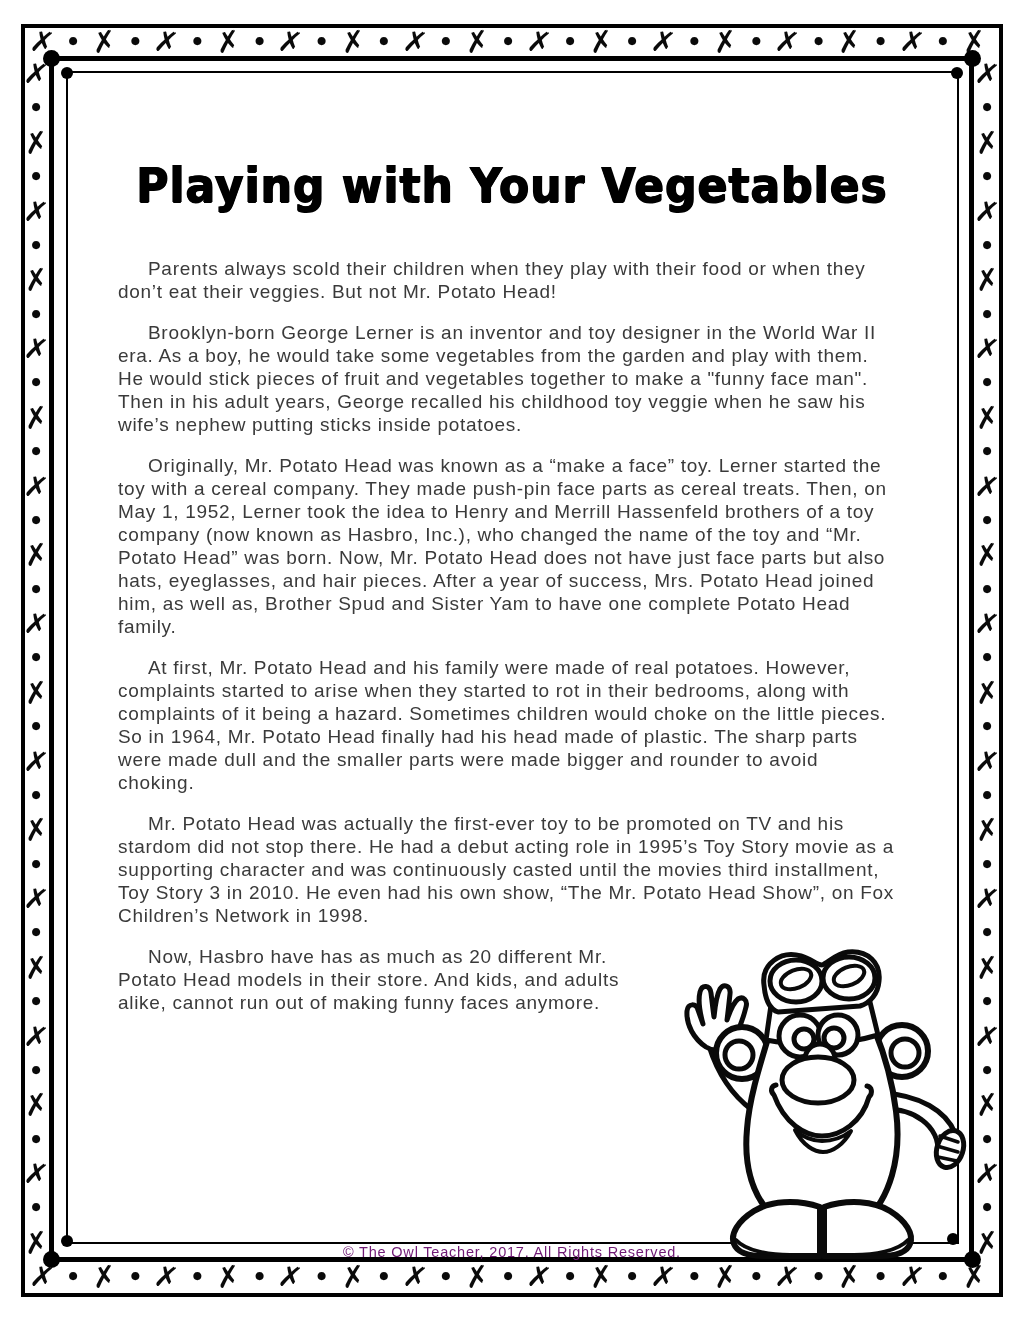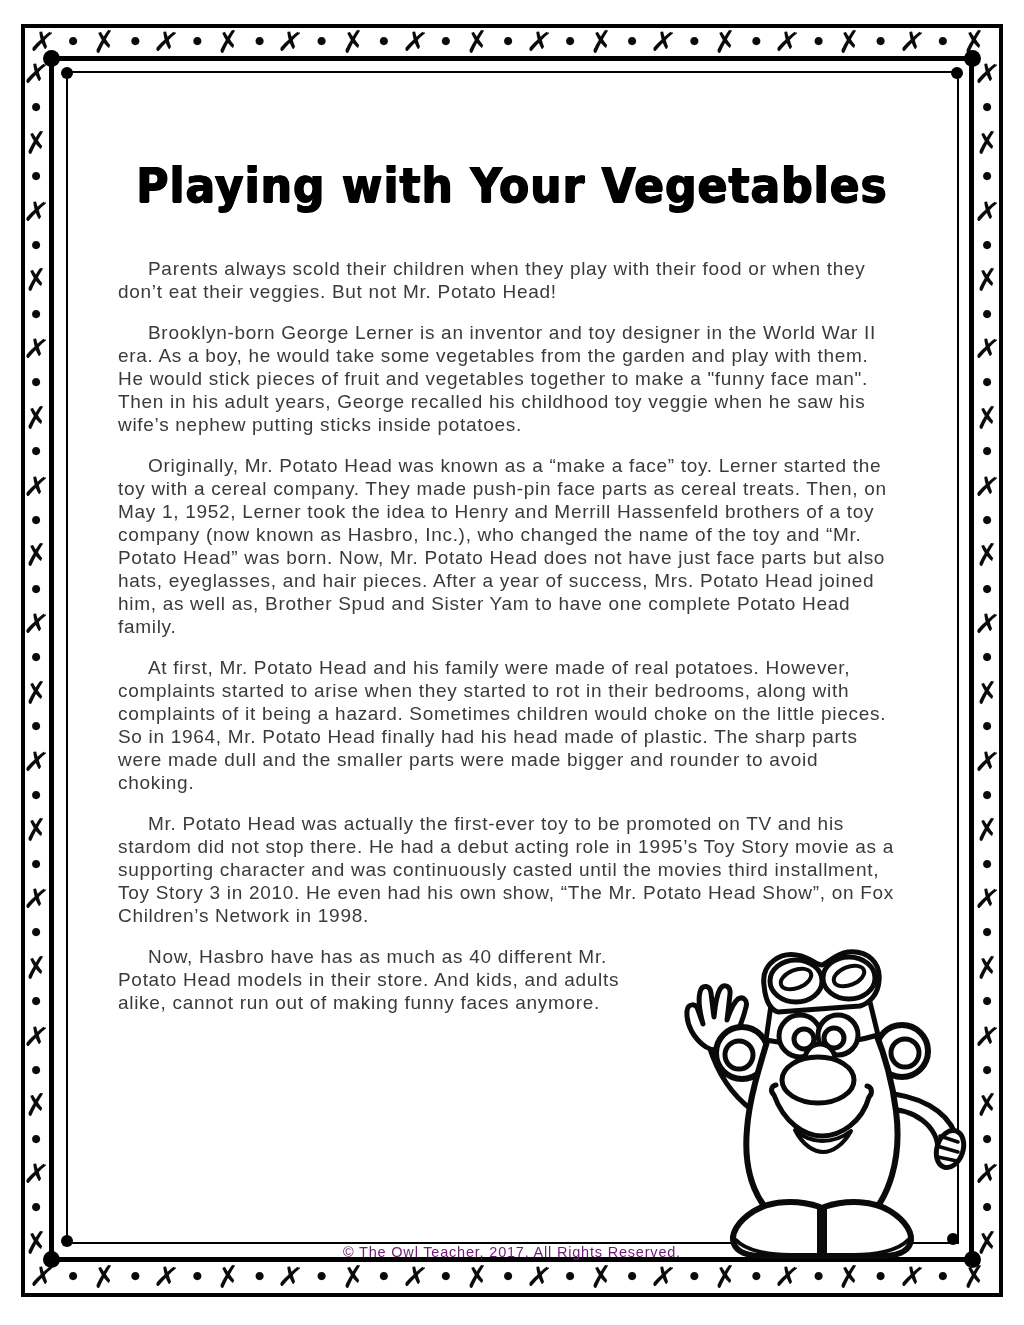--- a/index.html
+++ b/index.html
@@ -235,21 +235,21 @@
   <div class="dot dot-sm" style="left:61px;top:1235px;"></div>
   <div class="dot dot-sm" style="left:947px;top:1233px;"></div>
 
   <div class="content">
     <h1 class="title">Playing with Your Vegetables</h1>
     <p class="para">Parents always scold their children when they play with their food or when they don’t eat their veggies. But not Mr. Potato Head!</p>
     <p class="para">Brooklyn-born George Lerner is an inventor and toy designer in the World War II era. As a boy, he would take some vegetables from the garden and play with them. He would stick pieces of fruit and vegetables together to make a "funny face man". Then in his adult years, George recalled his childhood toy veggie when he saw his wife’s nephew putting sticks inside potatoes.</p>
     <p class="para">Originally, Mr. Potato Head was known as a “make a face” toy. Lerner started the toy with a cereal company. They made push-pin face parts as cereal treats. Then, on May 1, 1952, Lerner took the idea to Henry and Merrill Hassenfeld brothers of a toy company (now known as Hasbro, Inc.), who changed the name of the toy and “Mr. Potato Head” was born. Now, Mr. Potato Head does not have just face parts but also hats, eyeglasses, and hair pieces.  After a year of success, Mrs. Potato Head joined him, as well as, Brother Spud and Sister Yam to have one complete Potato Head family.</p>
     <p class="para">At first, Mr. Potato Head and his family were made of real potatoes.  However, complaints started to arise when they started to rot in their bedrooms, along with complaints of it being a hazard.  Sometimes children would choke on the little pieces. So in 1964, Mr. Potato Head finally had his head made of plastic. The sharp parts were made dull and the smaller parts were made bigger and rounder to avoid choking.</p>
     <p class="para">Mr. Potato Head was actually the first-ever toy to be promoted on TV and his stardom did not stop there. He had a debut acting role in 1995’s Toy Story movie as a supporting character and was continuously casted until the movies third installment, Toy Story 3 in 2010. He even had his own show, “The Mr. Potato Head Show”, on Fox Children’s Network in 1998.</p>
-    <p class="para para-narrow">Now, Hasbro have has as much as 40 different Mr. Potato Head models in their store. And kids, and adults alike, cannot run out of making funny faces anymore.</p>
+    <p class="para para-narrow">Now, Hasbro have has as much as 20 different Mr. Potato Head models in their store. And kids, and adults alike, cannot run out of making funny faces anymore.</p>
   </div>
 
   <svg class="potato" viewBox="0 0 300 322" fill="none" stroke="#0a0a0a" stroke-linecap="round" stroke-linejoin="round">
 
     <path d="M37,103 C46,132 60,152 80,167 L97,145 C79,131 63,116 56,94 Z" fill="#fff" stroke-width="5"></path>
     <path d="M34,104 C22,96 14,82 15,68 C16,60 24,60 26,67 L31,81 C28,70 26,57 28,49 C30,41 38,42 39,50 C40,58 41,67 42,74 C43,64 44,53 48,46 C52,40 59,43 58,51 C57,60 56,70 55,77 C58,68 61,60 66,56 C71,53 76,57 74,64 C71,76 66,90 59,99 C52,108 42,109 34,104 Z" fill="#fff" stroke-width="5"></path>
 
     <circle cx="70" cy="110" r="26" fill="#fff" stroke-width="6"></circle>
     <circle cx="67" cy="112" r="14" stroke-width="5"></circle>
     <circle cx="230" cy="108" r="26" fill="#fff" stroke-width="6"></circle>

